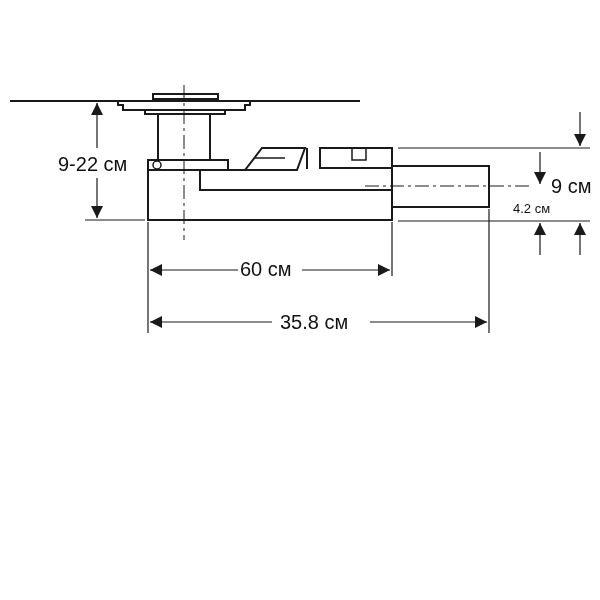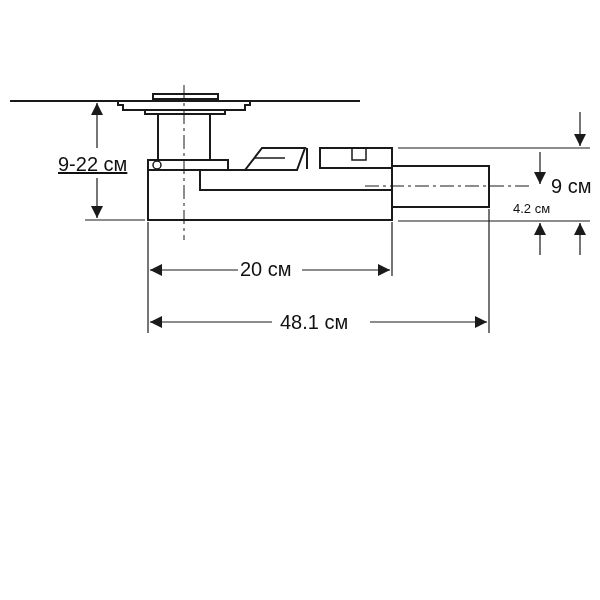--- a/index.html
+++ b/index.html
@@ -65,18 +65,18 @@
       <line x1="302" y1="270" x2="390" y2="270" marker-end="url(#arr)"></line>
       <line x1="150" y1="322" x2="272" y2="322" marker-start="url(#arr)"></line>
       <line x1="370" y1="322" x2="487" y2="322" marker-end="url(#arr)"></line>
       <line x1="580" y1="112" x2="580" y2="146" marker-end="url(#arr)"></line>
       <line x1="580" y1="255" x2="580" y2="223" marker-end="url(#arr)"></line>
       <line x1="540" y1="152" x2="540" y2="184" marker-end="url(#arr)"></line>
       <line x1="540" y1="255" x2="540" y2="223" marker-end="url(#arr)"></line>
     </g>
   </svg>
 
-  <div class="label lbl-large" style="left:58px; top:154px;text-decoration:underline;">9-22 см</div>
-  <div class="label lbl-large" style="left:240px; top:259px;">20 см</div>
-  <div class="label lbl-large" style="left:280px; top:312px;">48.1 см</div>
+  <div class="label lbl-large" style="left:58px; top:154px;">9-22 см</div>
+  <div class="label lbl-large" style="left:240px; top:259px;">60 см</div>
+  <div class="label lbl-large" style="left:280px; top:312px;">35.8 см</div>
   <div class="label lbl-large" style="left:551px; top:176px;">9 см</div>
   <div class="label lbl-small" style="left:513px; top:202px;text-align:center;">4.2 см</div>
 </div>
 
 </body></html>

